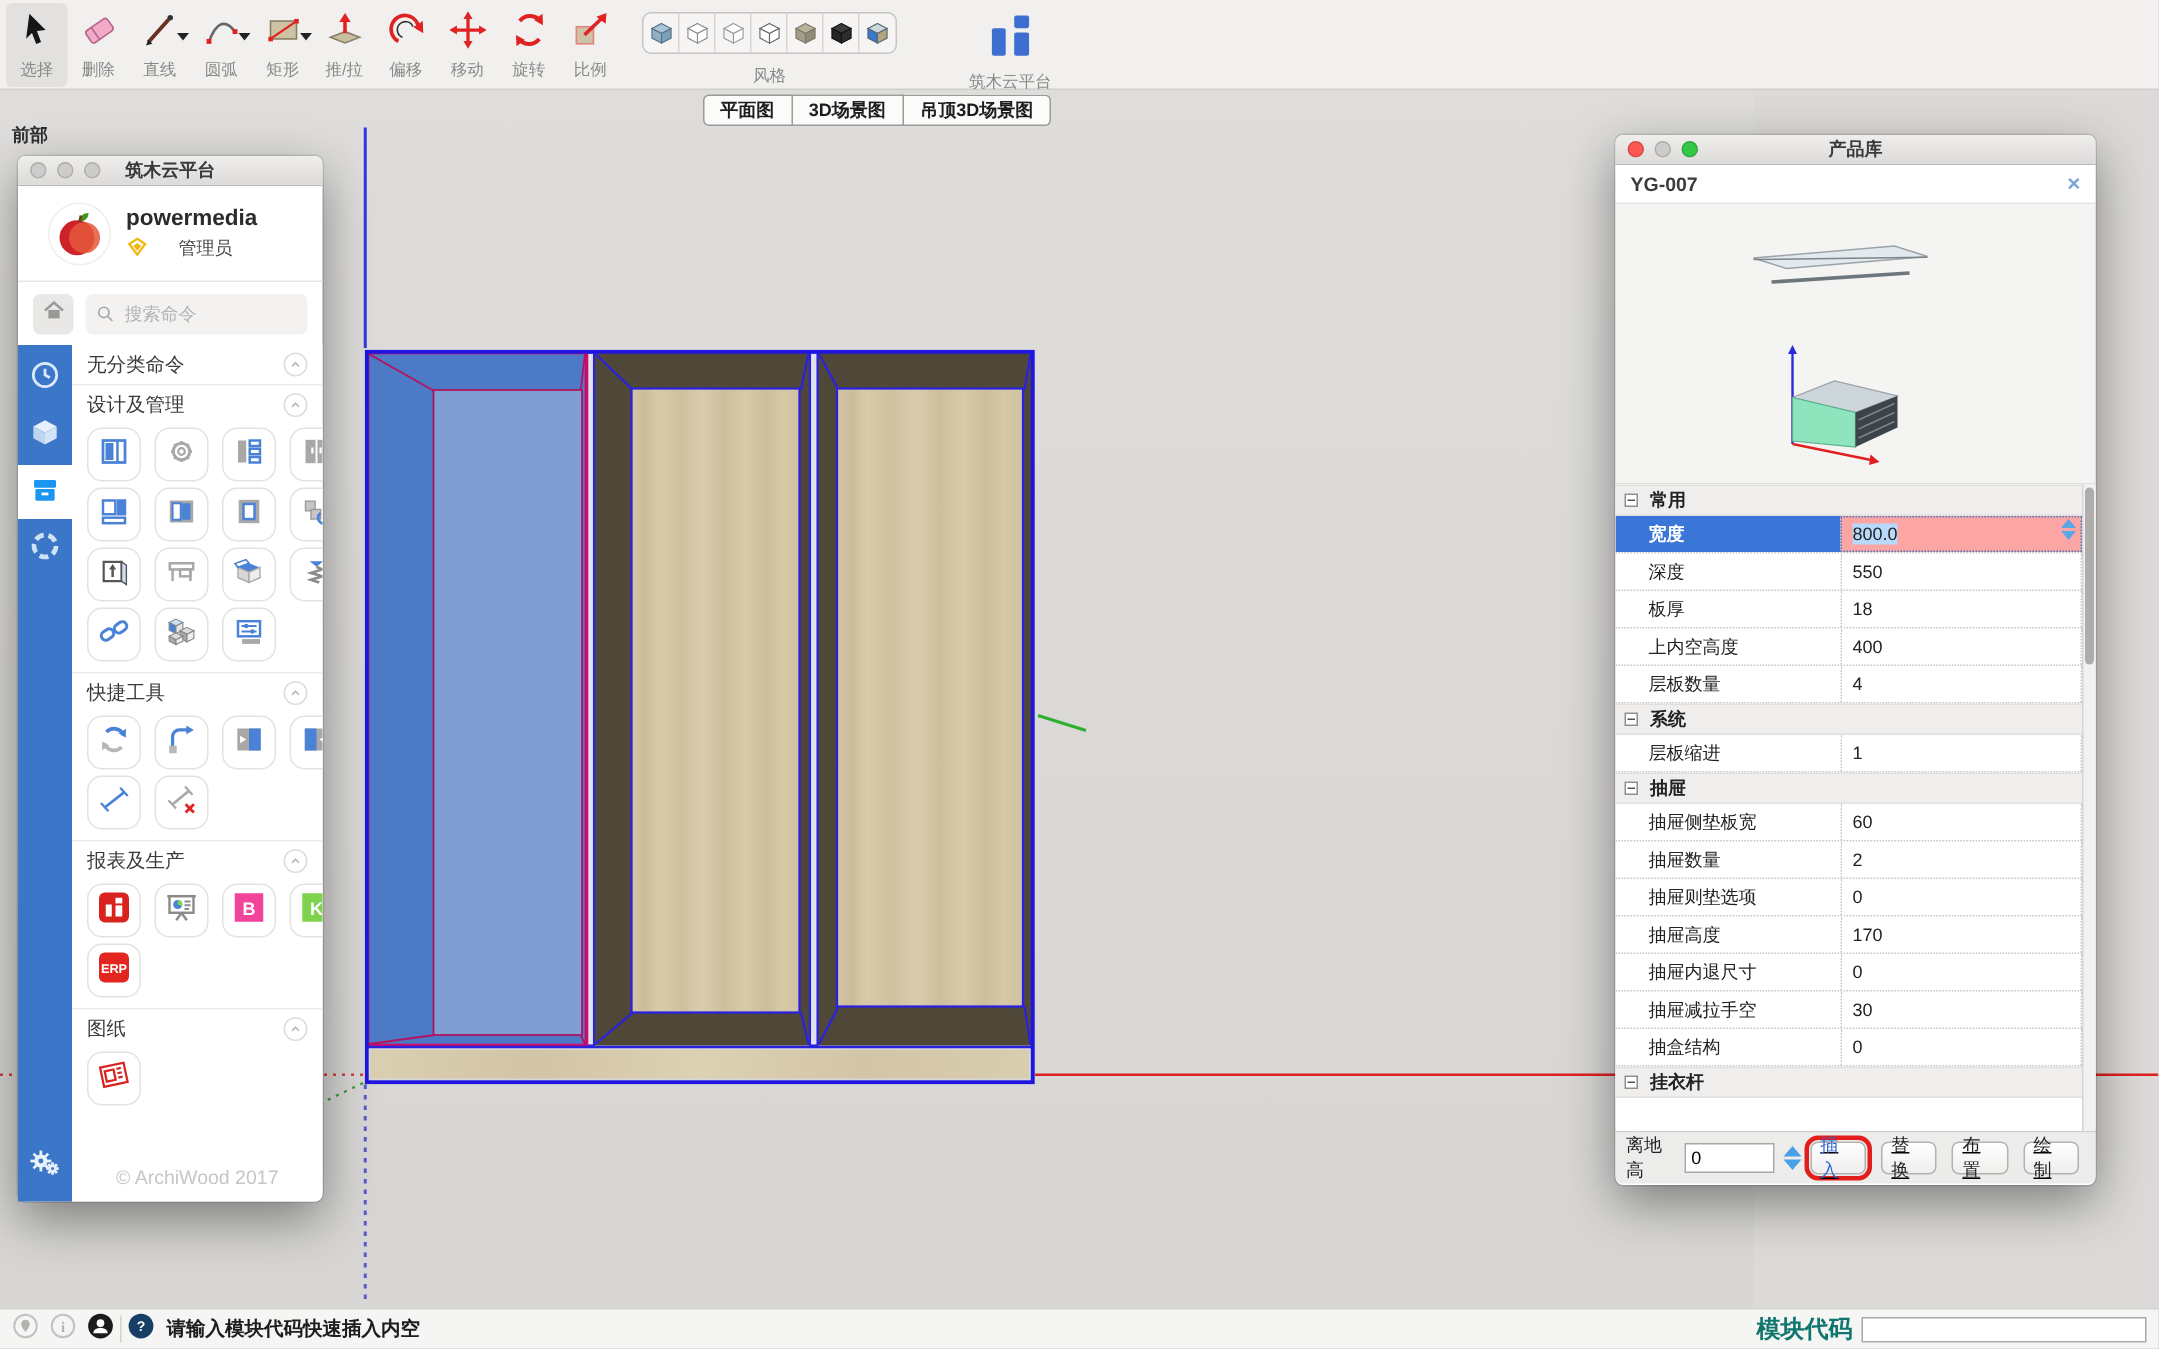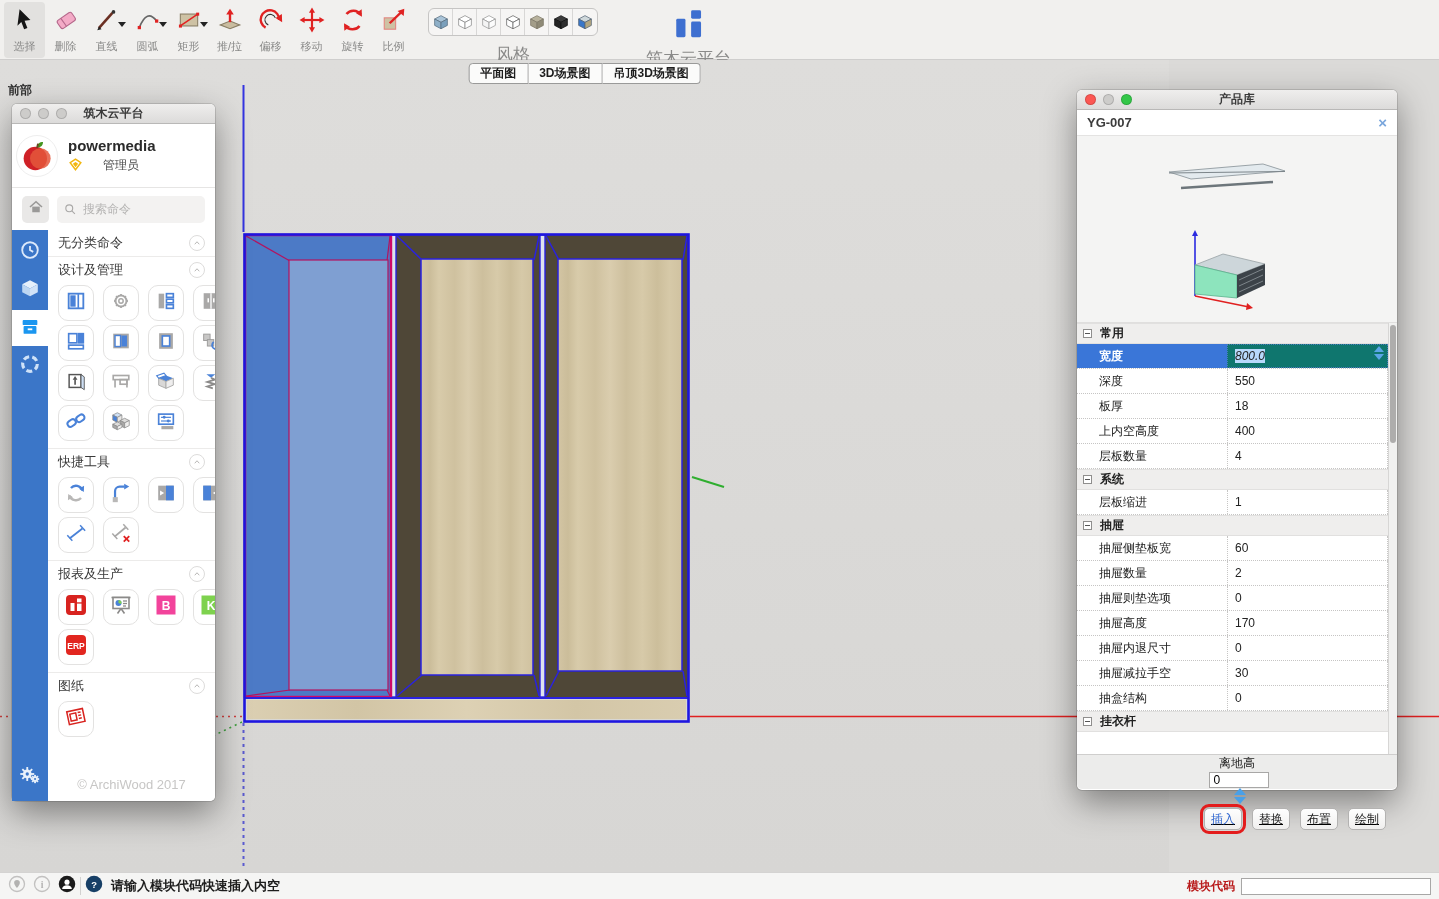--- a/index.html
+++ b/index.html
@@ -13,21 +13,21 @@
   .tool { position:relative; width:41px; height:56px; display:flex; flex-direction:column; align-items:center; justify-content:flex-start; border-radius:4px; cursor:default; }
   .tool.active { background:#e2e1df;text-align:right; }
   .tool .ticon { height:36px; display:flex; align-items:center; justify-content:center; }
   .tool .tlabel { font-size:11px; color:#8a8a89; margin-top:1px; white-space:nowrap; }
   .tool .caret { position:absolute; right:1px; top:20px; width:0; height:0;
     border-left:4px solid transparent; border-right:4px solid transparent; border-top:5px solid #222; }
   .style-group { margin-left:14px; display:flex; flex-direction:column; align-items:center; }
   .style-box { margin-top:6px; display:flex; border:1px solid #c6c5c4; border-radius:6px; background:#f6f5f4; overflow:hidden; }
   .style-cube { width:24px; height:26px; display:flex; align-items:center; justify-content:center; border-right:1px solid #d8d7d6; }
   .style-cube:last-child { border-right:none; }
-  .group-label { font-size:17px; color:#8a8a89; margin-top:7px; }
+  .group-label { font-size:11px; color:#8a8a89; margin-top:7px; }
   .platform-tool { margin-left:48px; display:flex; flex-direction:column; align-items:center; }
   .platform-tool .ticon { height:38px; display:flex; align-items:flex-end; }
 
   
   .canvas { position:absolute; left:0; top:60px; width:1169px; height:812px;
     background:linear-gradient(#dedddb, #d7d6d4); }
   .view-tabs { position:absolute; left:50%; top:3px; transform:translateX(-50%); display:flex; z-index:3; }
   .vtab { padding:2px 11px; font-size:12px; font-weight:bold; color:#1d1d1d;
     background:#fbfbfa; border:1px solid #9a9a99; border-left:none; line-height:15px; }
   .vtab:first-child { border-left:1px solid #9a9a99; border-radius:4px 0 0 4px; }
@@ -43,21 +43,21 @@
     border-radius:5px 5px 0 0; display:flex; align-items:center; position:relative; }
   .win-title .wt-text { position:absolute; left:0; right:0; text-align:center; font-size:12px; font-weight:bold; color:#3a3a3a; }
   .lights { display:flex; gap:7px; margin-left:8px; z-index:1; }
   .light { width:11px; height:11px; border-radius:50%; border:1px solid rgba(0,0,0,.15); }
   .light.gray { background:#cdccca; }
   .light.red { background:#fc5753; }
   .light.green { background:#33c748; }
 
   
   .left-panel { left:12px; top:44px; width:203px; height:697px; display:flex; flex-direction:column; }
-  .user-row { display:flex; align-items:center; padding:10px 4px; border-bottom:1px solid #e6e5e4; height:64px; }
+  .user-row { display:flex; align-items:center; padding:10px 20px; border-bottom:1px solid #e6e5e4; height:64px; }
   .avatar { width:42px; height:42px; border-radius:50%; background:#fff; border:1px solid #eee; display:flex; align-items:center; justify-content:center; }
   .user-meta { margin-left:10px; }
   .user-name { font-size:15px; font-weight:bold; color:#2b2b2b; }
   .user-role { display:flex; align-items:center; gap:20px; margin-top:3px; font-size:12px; color:#4a4a4a; }
   .search-row { display:flex; align-items:center; gap:8px; padding:8px 10px; height:42px; }
   .home-btn { width:27px; height:27px; background:#e9e8e7; border-radius:5px; display:flex; align-items:center; justify-content:center; }
   .search-wrap { position:relative; flex:1; }
   .search-wrap svg { position:absolute; left:6px; top:6px; }
   .search-input { width:100%; height:27px; border:none; background:#f3f2f1; border-radius:5px;
     padding-left:26px; font-size:12px; color:#333; outline:none; }
@@ -91,49 +91,49 @@
   .pgroup-head { height:21px; background:#efeeed; border-top:1px solid #e1e0df; border-bottom:1px solid #e1e0df;
     display:flex; align-items:center; padding-left:6px; gap:8px; }
   .pgroup-head .collapse { width:9px; height:9px; border:1px solid #8f8e8d; background:#fff; position:relative; }
   .pgroup-head .collapse::after { content:""; position:absolute; left:1px; right:1px; top:3px; height:1px; background:#555; }
   .pgroup-name { font-weight:bold; color:#222; }
   .prow { height:25px; display:flex; border-bottom:1px dotted #c6c5c4; margin-right:9px; }
   .prow .plabel { width:150px; padding-left:22px; line-height:24px; color:#222; }
   .prow .pval { flex:1; padding-left:7px; line-height:24px; color:#222;
     border-left:1px dotted #c6c5c4; border-right:1px dotted #c6c5c4; position:relative; }
   .prow.selected .plabel { background:#3a76d8; color:#fff; font-weight:bold; }
-  .prow.selected .pval { outline:1px dotted #4a7ac0; outline-offset:-1px; background:#0f766e;font-style:italic; }
+  .prow.selected .pval { outline:1px dotted #4a7ac0; outline-offset:-1px; background:#fca5a5; }
   .prow.selected .pval .sel { background:#b8d9fb; }
   .pspin { position:absolute; right:3px; top:2px; display:flex; flex-direction:column; gap:2px; }
   .pspin i { width:0; height:0; border-left:5px solid transparent; border-right:5px solid transparent; display:block; }
   .pspin .su { border-bottom:6px solid #5aa6e6; }
   .pspin .sd { border-top:6px solid #5aa6e6; }
   .panel-footer { height:35px; background:#ececeb; border-top:1px solid #cfcecd; border-radius:0 0 5px 5px;
-    display:flex; align-items:center; padding:0 7px;flex-direction:column; }
+    display:flex; align-items:center; padding:0 7px; }
   .fh-label { font-size:12px; color:#222; }
   .fh-input { width:60px; height:20px; border:1px solid #a8a7a6; background:#fff; font-size:12px; padding-left:4px; margin-left:3px; outline:none; }
   .fh-spin { display:flex; flex-direction:column; gap:2px; margin-left:6px; }
   .fh-spin i { width:0; height:0; border-left:6px solid transparent; border-right:6px solid transparent; display:block; }
   .fh-spin .su { border-bottom:7px solid #49a0e8; }
   .fh-spin .sd { border-top:7px solid #49a0e8; }
   .pf-buttons { margin-left:auto; display:flex; align-items:flex-start;text-decoration:underline; }
   .btn-wrap { border:3px solid transparent; border-radius:9px; padding:1px; margin-left:2px; }
   .btn-wrap.ring { border-color:#e31c1c; }
   .pbtn { min-width:36px; height:22px; padding:0 6px; border:1px solid #b3b2b1; border-radius:5px;
     background:linear-gradient(#fefefe,#f0efee); font-size:12px; color:#222; display:flex; align-items:center; justify-content:center; }
   .pbtn.primary { color:#2f66d0; }
 
   
   .status-bar { position:absolute; left:0; bottom:0; width:1439px; height:27px; background:#f5f5f4;
     border-top:1px solid #d4d3d2; display:flex; align-items:center; padding:0 8px; z-index:6; }
   .sb-icons { display:flex; align-items:center; gap:7px; }
   .sb-sep { width:1px; height:18px; background:#d2d1d0; margin:0 4px; }
   .sb-hint { font-size:13px; font-weight:bold; color:#1d1d1d; margin-left:8px; }
   .sb-right { margin-left:auto; display:flex; align-items:center; gap:6px; }
-  .sb-mlabel { font-size:12px; font-weight:bold; color:#b91c1c; }
+  .sb-mlabel { font-size:16px; font-weight:bold; color:#0f766e; }
   .module-input { width:190px; height:17px; border:1px solid #a8a7a6; background:#fff; outline:none; font-size:12px; padding:0 3px; }
 </style>
 </head>
 <body>
 
 <div class="toolbar">
   <div id="tools" style="display:flex;">
       <div class="tool active" title="">
      <div class="ticon">
           <svg viewBox="0 0 24 24" width="26" height="26">

